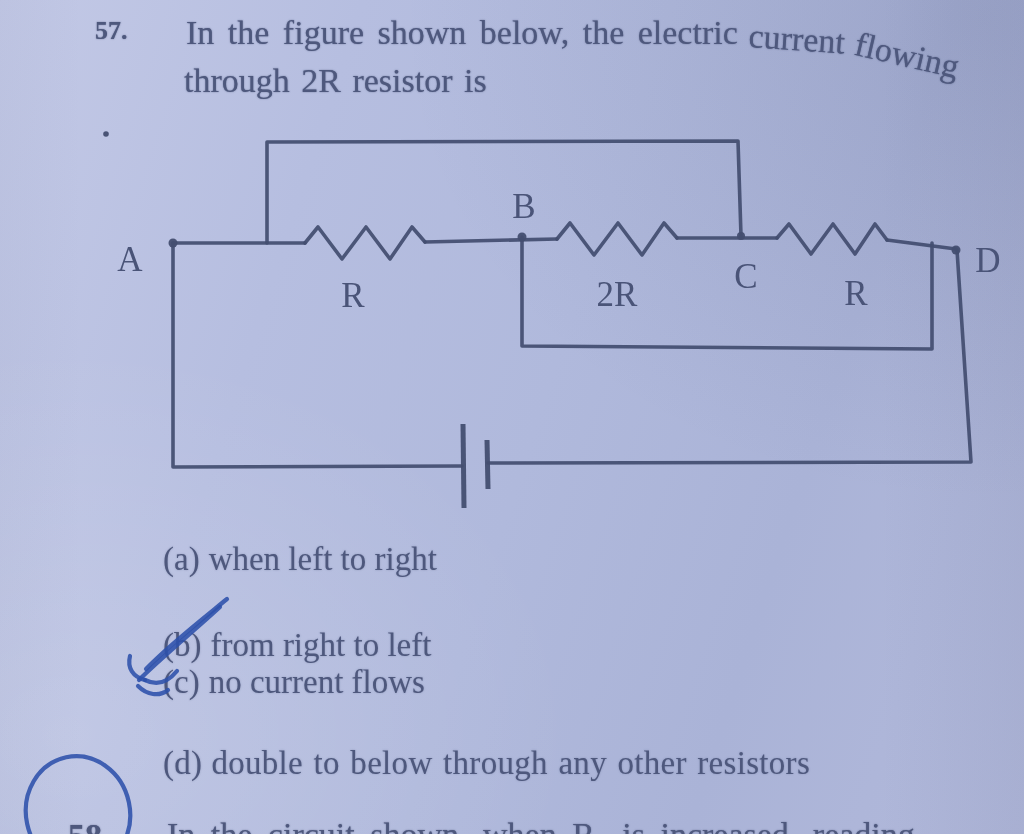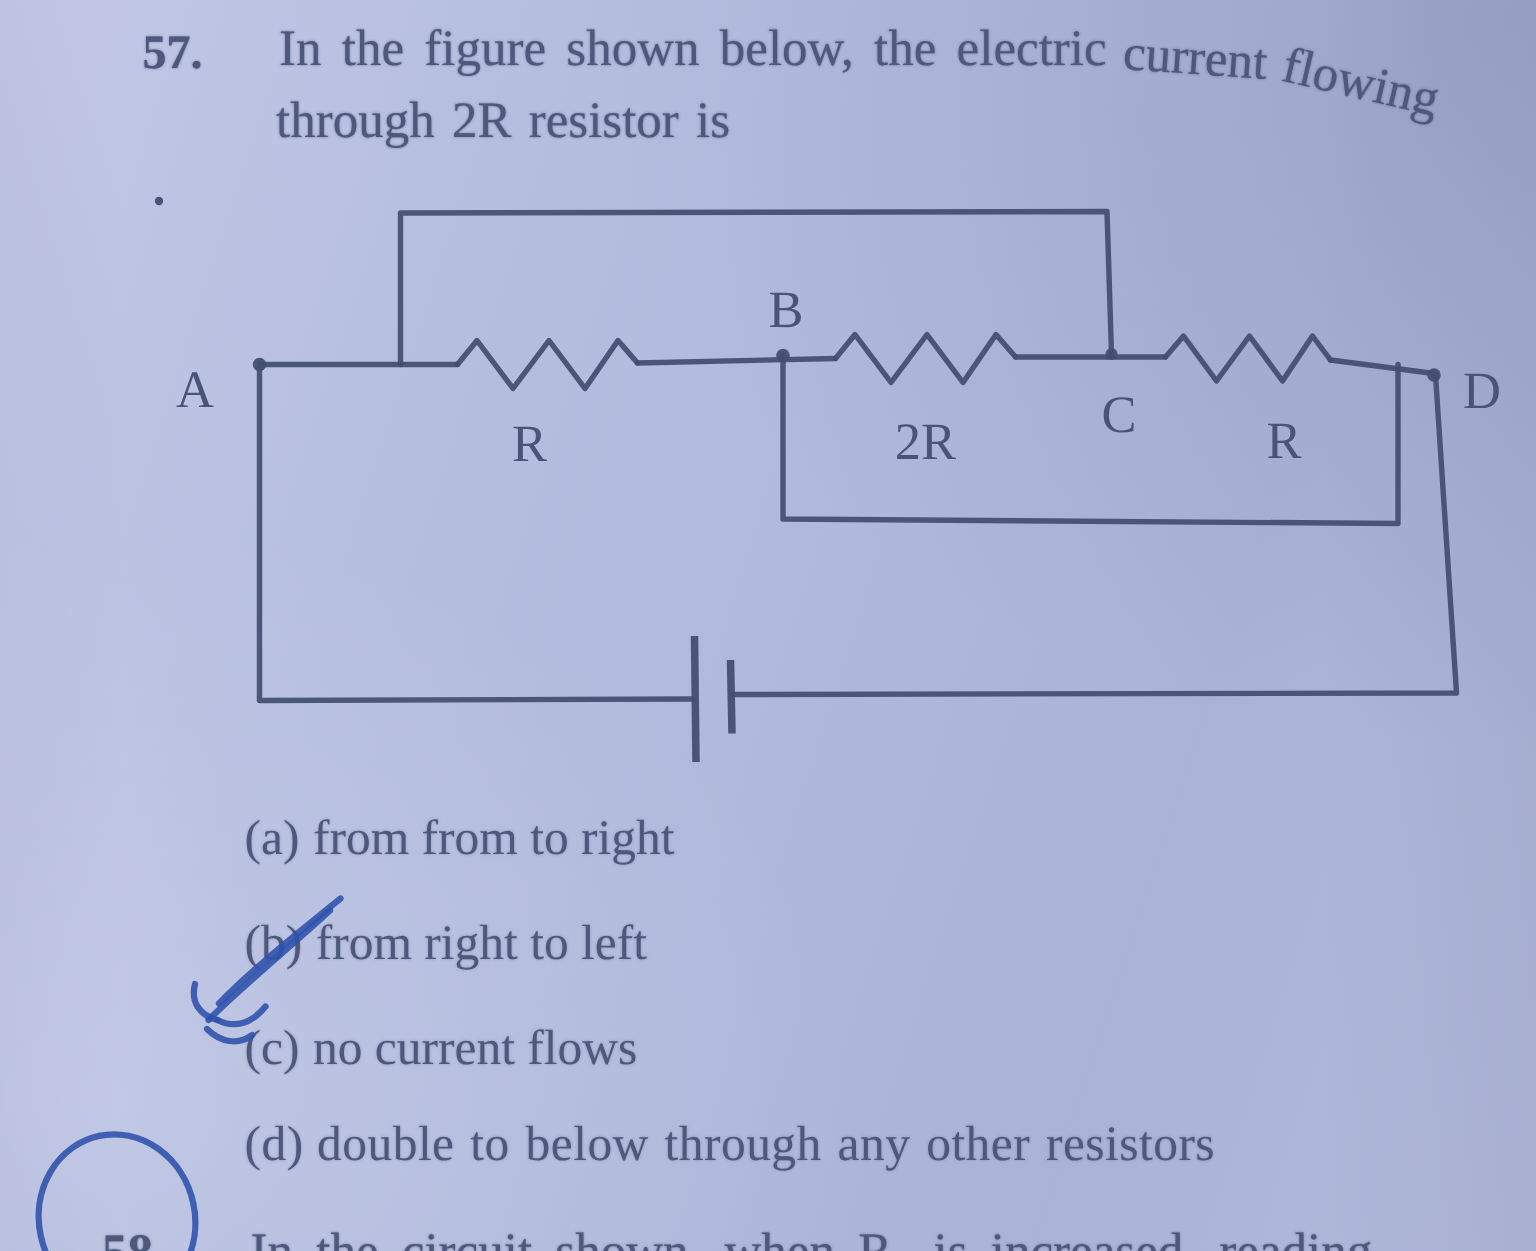--- a/index.html
+++ b/index.html
@@ -10,21 +10,21 @@
   }
   .overlay{position:absolute;inset:0;pointer-events:none;}
   .shade1{background:radial-gradient(ellipse at 96% 2%, rgba(58,68,108,0.13), transparent 42%);}
   .shade2{background:radial-gradient(ellipse at 6% 88%, rgba(255,255,255,0.14), transparent 38%);}
   .shade3{background:linear-gradient(90deg, rgba(80,90,130,0.05) 0%, transparent 8%, transparent 86%, rgba(70,80,120,0.09) 100%);}
   .txt{
     position:absolute;color:#4e587d;
     text-shadow:0 0 2px rgba(74,84,120,0.38), 0 0 1px rgba(74,84,120,0.55);
     white-space:nowrap;
   }
-  .qnum{left:95px;top:16px;font-size:32px;font-weight:bold;}
+  .qnum{left:95px;top:16px;font-size:26px;font-weight:bold;}
   .qline1{left:186px;top:14px;font-size:34px;display:flex;align-items:flex-start;}
   .qline1 .seg1{word-spacing:5px;}
   .qline1 .seg2{margin-left:11px;transform:rotate(4deg) translateY(3px);transform-origin:left center;display:inline-block;}
   .qline1 .seg3{margin-left:13px;transform:rotate(13deg) translateY(11px);transform-origin:left center;display:inline-block;}
   .qline2{left:184px;top:62px;font-size:34px;word-spacing:3px;font-family:Liberation Serif, serif;}
   .opt{position:absolute;left:163px;font-size:33px;color:#4e587d;
        text-shadow:0 0 2px rgba(74,84,120,0.38);white-space:nowrap;}
   .opt .otext{margin-left:9px;}
   .opt-d{letter-spacing:0.3px;word-spacing:2px;}
   .next-num{left:68px;top:817px;font-size:34px;font-weight:bold;}
@@ -46,26 +46,26 @@
 
 <div class="txt qnum">57.</div>
 <div class="txt qline1">
   <span class="seg1">In the figure shown below, the electric</span>
   <span class="seg2">current</span>
   <span class="seg3">flowing</span>
 </div>
 <div class="txt qline2">through 2R resistor is</div>
 
 <div class="opt" style="top:541px">
-  <span class="olabel">(a)</span><span class="otext">from from to right</span>
+  <span class="olabel">(a)</span><span class="otext">when left to right</span>
 </div>
-<div class="opt" style="top:611px">
+<div class="opt" style="top:627px">
   <span class="olabel">(b)</span><span class="otext">from right to left</span>
 </div>
-<div class="opt" style="top:681px">
+<div class="opt" style="top:664px">
   <span class="olabel">(c)</span><span class="otext">no current flows</span>
 </div>
 <div class="opt opt-d" style="top:745px">
   <span class="olabel">(d)</span><span class="otext">double to below through any other resistors</span>
 </div>
 
 <div class="txt next-num">58</div>
 <div class="txt next-line">
   <span>In the circuit shown, when R</span><sub>2</sub><span> is increased, reading</span>
 </div>

